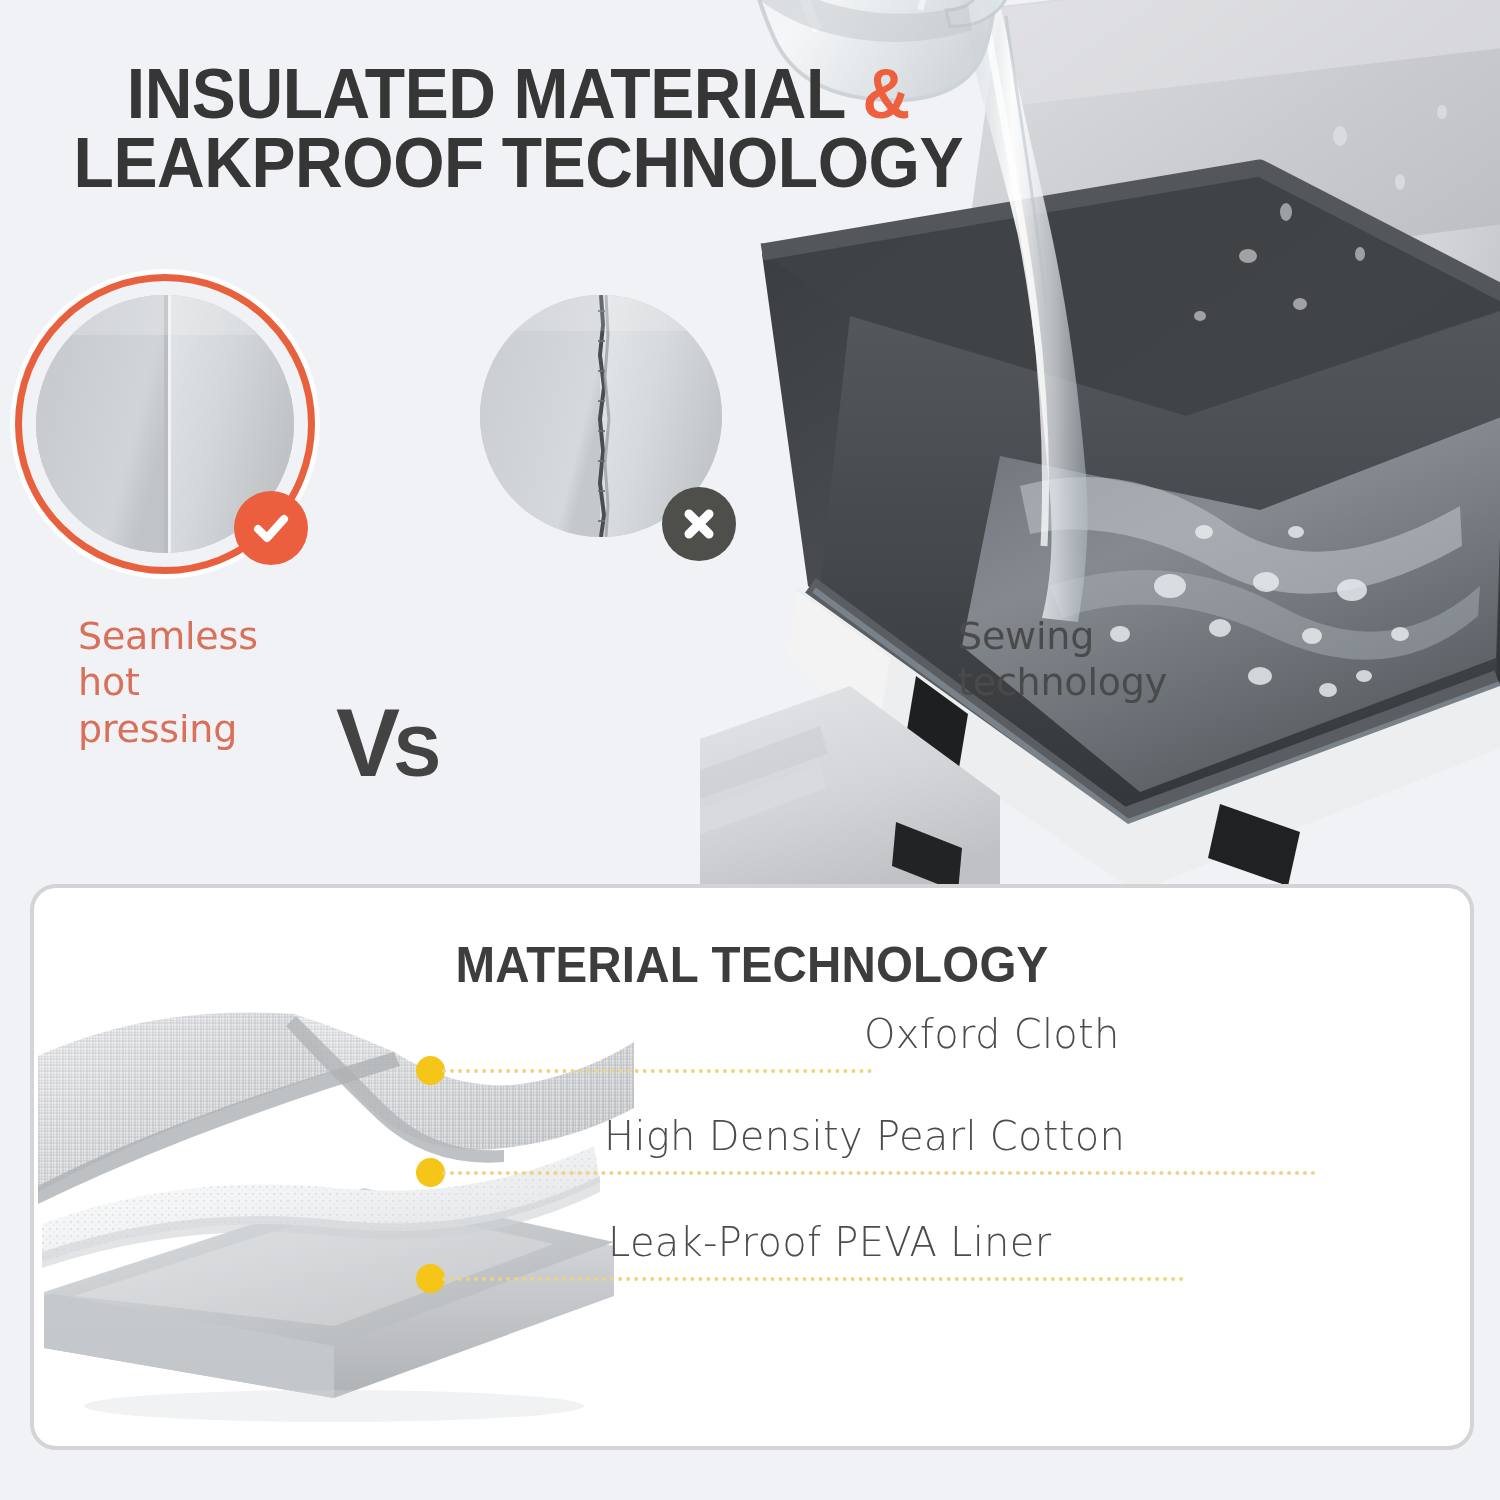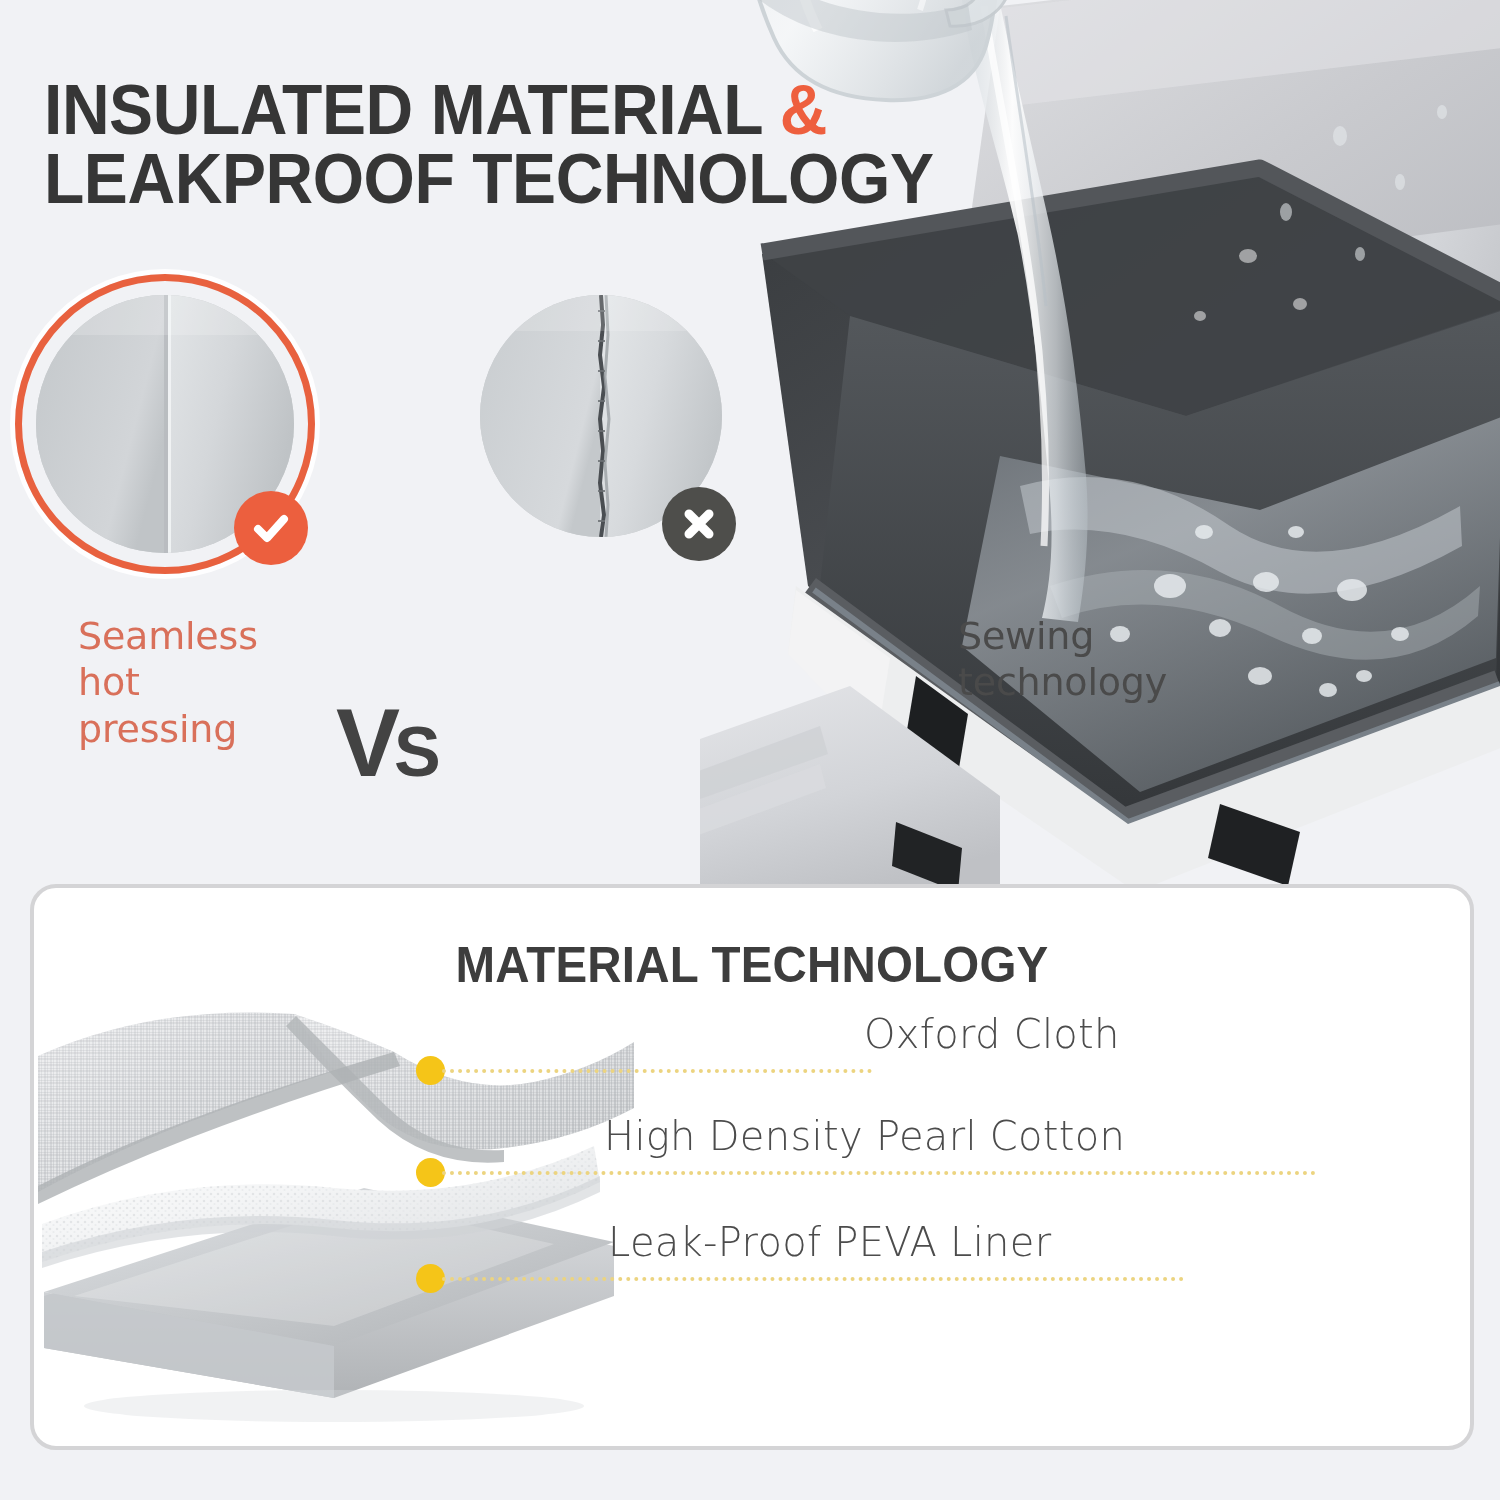--- a/index.html
+++ b/index.html
@@ -15,23 +15,24 @@
     width: 1500px;
     height: 1500px;
     overflow: hidden;
     background: #f1f2f5;
   }
 
   
   #headline {
     position: absolute;
     left: 44px;
-    top: 76px;
+    top: 60px;
     width: 1020px;
     z-index: 40;
+    text-align: center;
   }
   .hl-line {
     font-family: "Liberation Sans Narrow", "Liberation Sans", sans-serif;
     font-weight: 700;
     font-size: 71px;
     line-height: 0.97;
     letter-spacing: -0.5px;
     color: #363636;
     white-space: nowrap;
     transform: scaleX(0.93);

